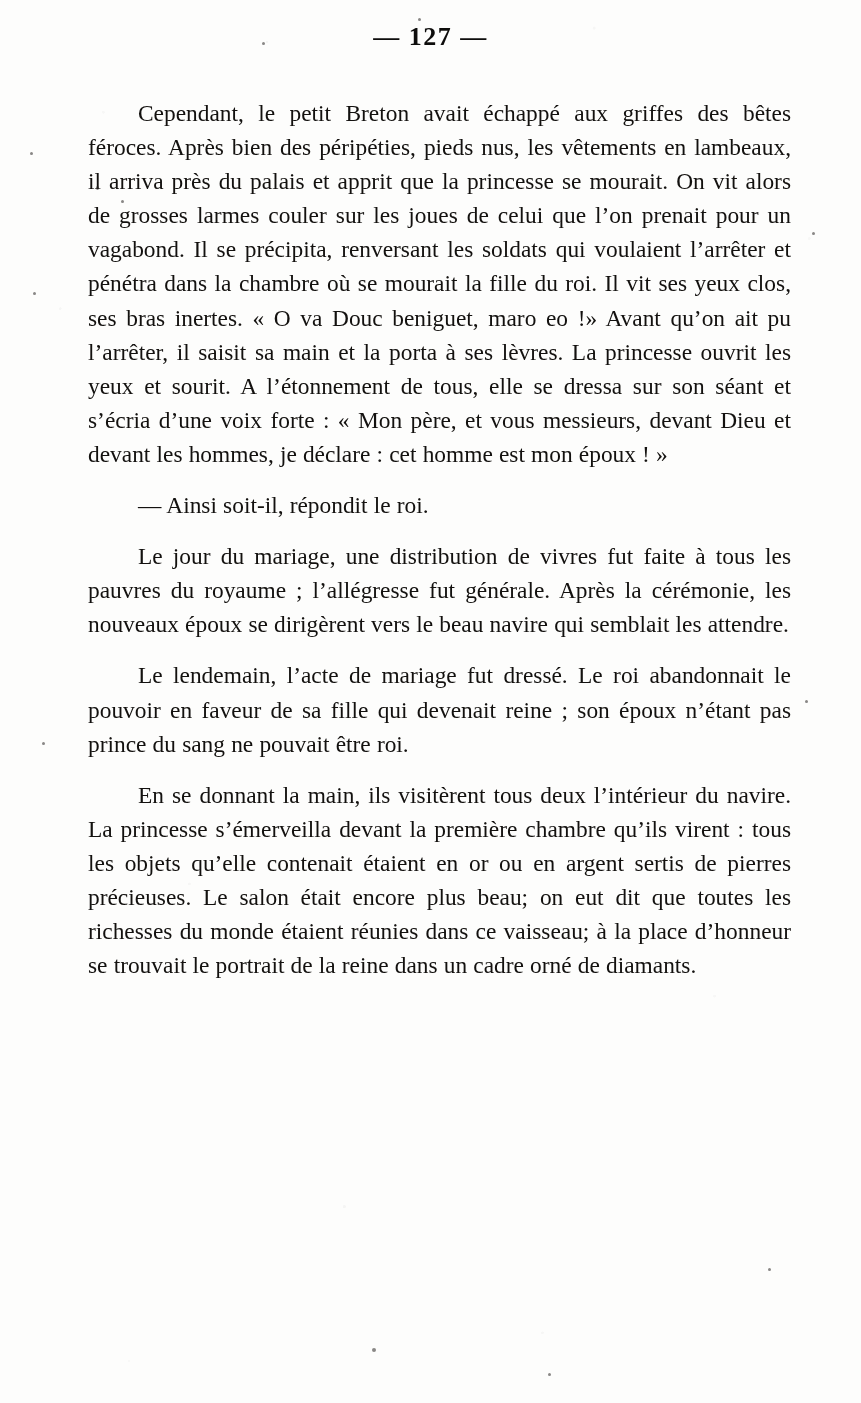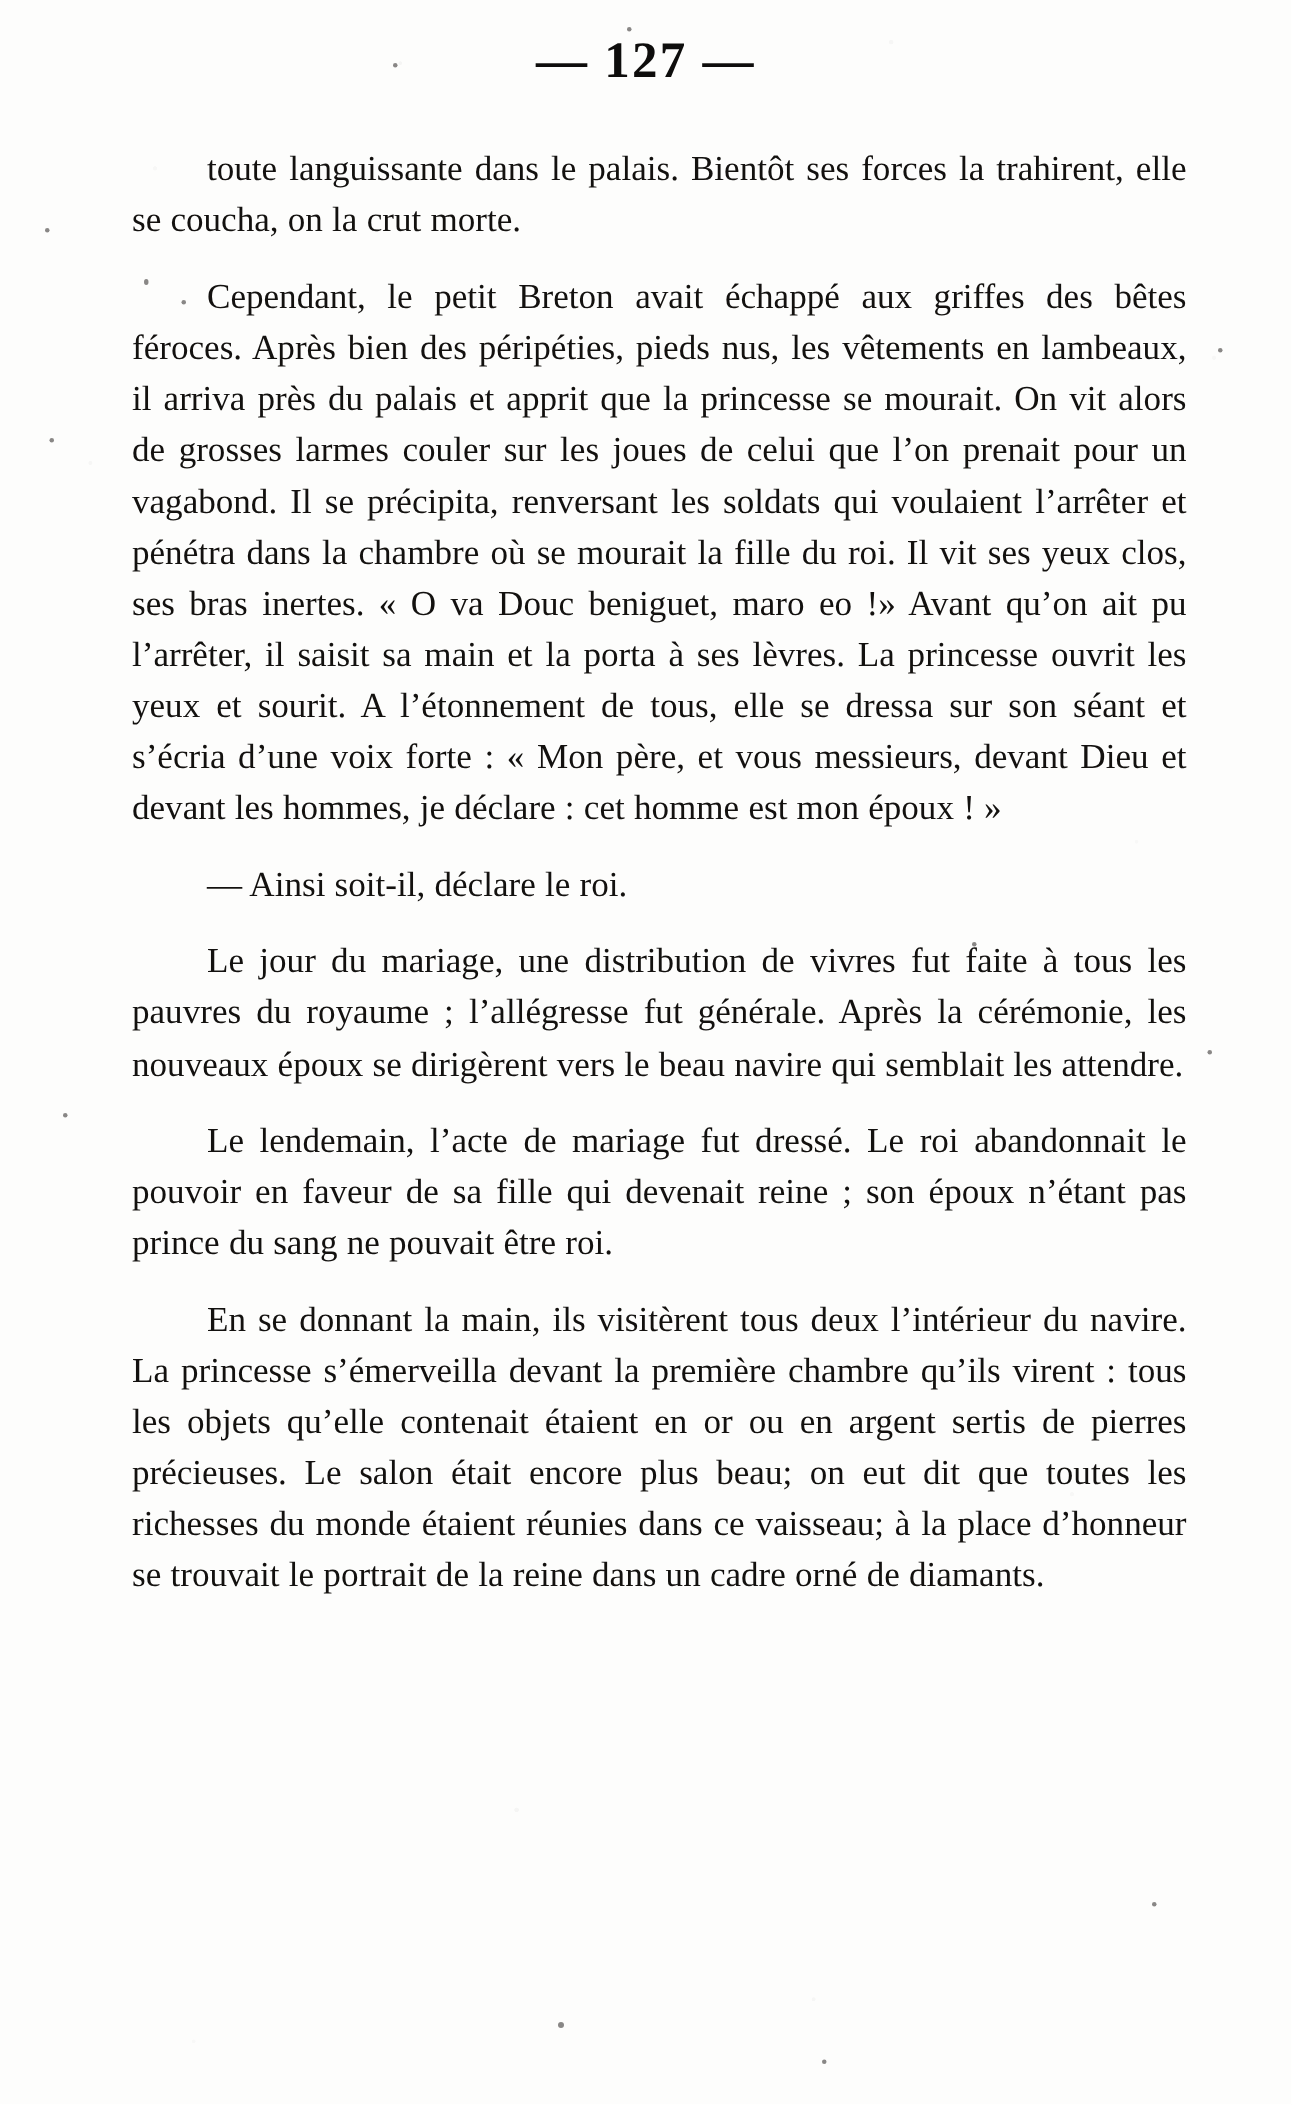--- a/index.html
+++ b/index.html
@@ -47,21 +47,21 @@
   }
 
   
   .folio {
     position: absolute;
     top: 22px;
     left: 0;
     width: 861px;
     text-align: center;
     font-family: "Liberation Serif", serif;
-    font-size: 34px;
+    font-size: 26px;
     font-weight: bold;
     letter-spacing: 1.5px;
     color: #0e0d0c;
   }
 
   
   .textblock {
     position: absolute;
     left: 88px;
     top: 96px;
@@ -104,25 +104,24 @@
 </style>
 </head>
 <body>
 
 <div id="page">
 
   <div class="folio">— 127 —</div>
 
   <div class="textblock">
 
-    <p class="para">toute languissante dans le palais. Bientôt ses forces la trahirent, elle se coucha, on la crut morte.</p>
 
     <p class="para"><span>Cependant, le petit Breton avait échappé aux griffes des bêtes féroces. Après bien des péripéties, pieds nus, les vêtements en lambeaux, il arriva près du palais et apprit que la princesse se mourait. On vit alors de grosses larmes couler sur les joues de celui que l’on prenait pour un vagabond. Il se précipita, renversant les soldats qui voulaient l’arrêter et pénétra dans la chambre où se mourait la fille du roi. Il vit ses yeux clos, ses bras inertes. « </span><span class="it">O va Douc beniguet, maro eo !</span><span>» Avant qu’on ait pu l’arrêter, il saisit sa main et la porta à ses lèvres. La princesse ouvrit les yeux et sourit. A l’étonnement de tous, elle se dressa sur son séant et s’écria d’une voix forte : « Mon père, et vous messieurs, devant Dieu et devant les hommes, je déclare : cet homme est mon époux ! »</span></p>
 
-    <p class="para">— Ainsi soit-il, déclare le roi.</p>
+    <p class="para">— Ainsi soit-il, répondit le roi.</p>
 
     <p class="para">Le jour du mariage, une distribution de vivres fut faite à tous les pauvres du royaume ; l’allégresse fut générale. Après la cérémonie, les nouveaux époux se dirigèrent vers le beau navire qui semblait les attendre.</p>
 
     <p class="para">Le lendemain, l’acte de mariage fut dressé. Le roi abandonnait le pouvoir en faveur de sa fille qui devenait reine ; son époux n’étant pas prince du sang ne pouvait être roi.</p>
 
 
     <p class="para">En se donnant la main, ils visitèrent tous deux l’intérieur du navire. La princesse s’émerveilla devant la première chambre qu’ils virent : tous les objets qu’elle contenait étaient en or ou en argent sertis de pierres précieuses. Le salon était encore plus beau; on eut dit que toutes les richesses du monde étaient réunies dans ce vaisseau; à la place d’honneur se trouvait le portrait de la reine dans un cadre orné de diamants.</p>
 
   </div>
 

